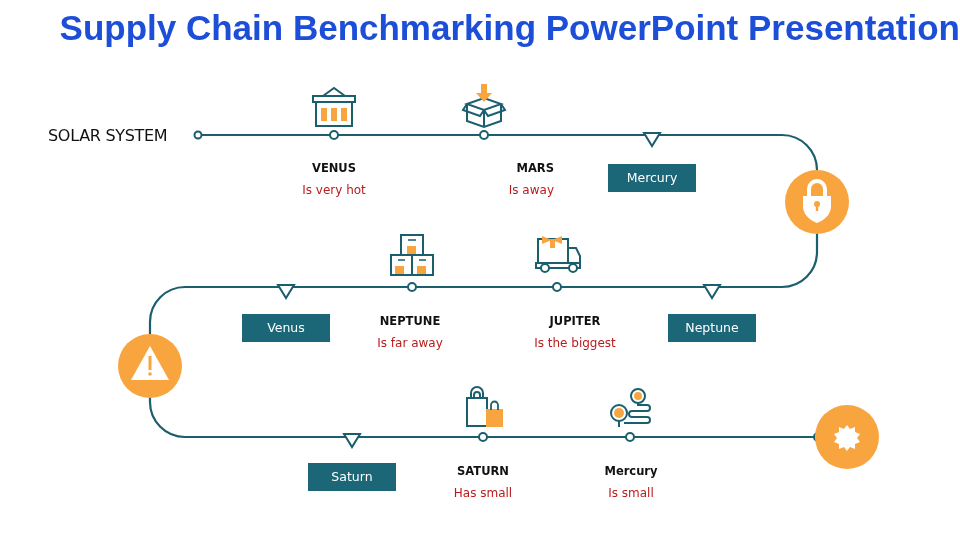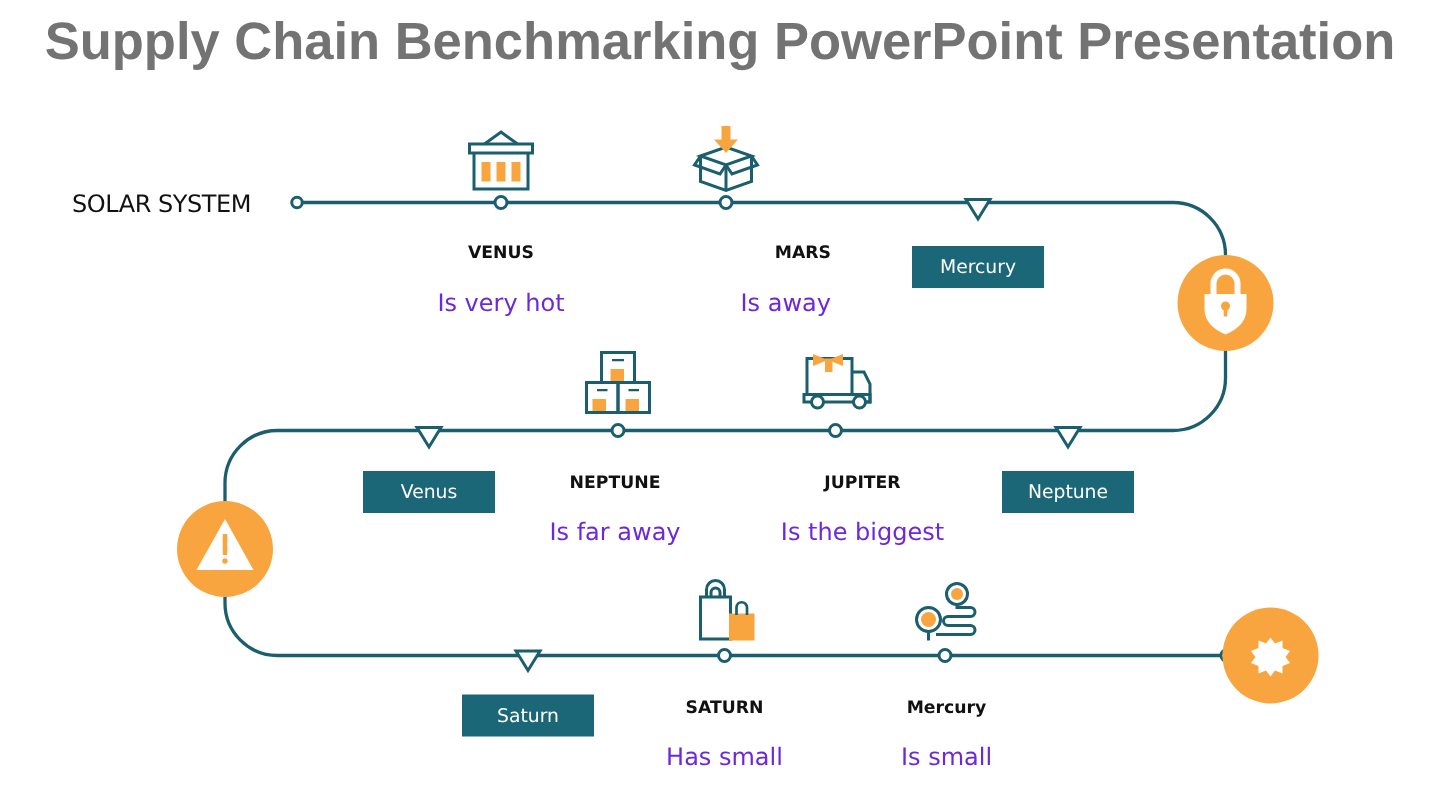--- a/index.html
+++ b/index.html
@@ -1,22 +1,22 @@
 <!DOCTYPE html>
 <html><head>
 <meta charset="utf-8">
 <style>
   html, body { margin:0; padding:0; background:#ffffff; }
   body { width:960px; height:540px; position:relative; overflow:hidden; font-family:"DejaVu Sans", sans-serif; }
-  .title { position:absolute; left:0; top:6px; width:960px; text-align:center; font-family:"Liberation Sans", sans-serif; font-weight:bold; font-size:35px; line-height:44px; color:#737373; }
+  .title { position:absolute; left:0; top:6px; width:960px; text-align:right; font-family:"Liberation Sans", sans-serif; font-weight:bold; font-size:35px; line-height:44px; color:#1d4ed8; }
   .start-label { position:absolute; left:48px; top:126px; font-family:"DejaVu Sans", sans-serif; font-weight:normal; font-size:16px; color:#111; letter-spacing:-0.3px; }
   svg.path { position:absolute; left:0; top:0; }
   .lbl { position:absolute; width:140px; text-align:center; font-family:"DejaVu Sans", sans-serif; }
   .lbl .h { font-weight:bold; font-size:11.5px; color:#111; line-height:14px; }
-  .lbl .s { font-size:16px; color:#6d28d9; margin-top:20px; line-height:14px; }
+  .lbl .s { font-size:12px; color:#b91c1c; margin-top:8px; line-height:14px; }
   .tag { position:absolute; width:88px; height:28px; background:#1b6677; color:#fff; font-size:12.5px; line-height:28px; text-align:center; font-family:"DejaVu Sans", sans-serif; }
 </style>
 </head>
 <body>
 
 <div class="title">Supply Chain Benchmarking PowerPoint Presentation</div>
 <div class="start-label">SOLAR SYSTEM</div>
 
 <svg class="path" width="960" height="540">
   <path d="M201 135 H782 A35 35 0 0 1 817 170 V252 A35 35 0 0 1 782 287 H185 A35 35 0 0 0 150 322 V402 A35 35 0 0 0 185 437 H818" fill="none" stroke="#1b5e6e" stroke-width="2.2"></path>

